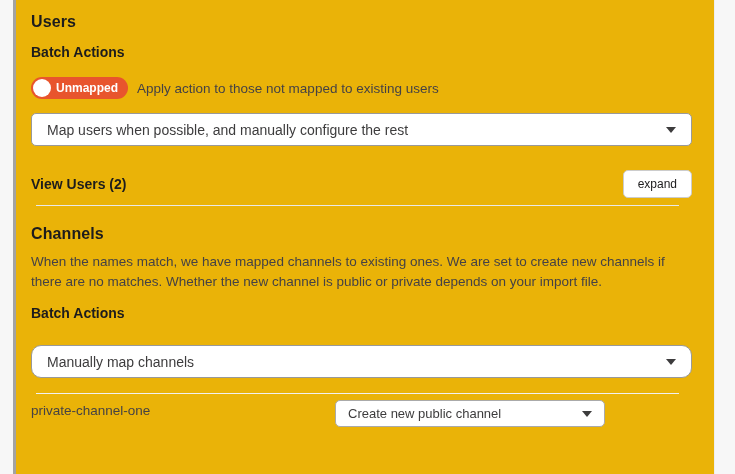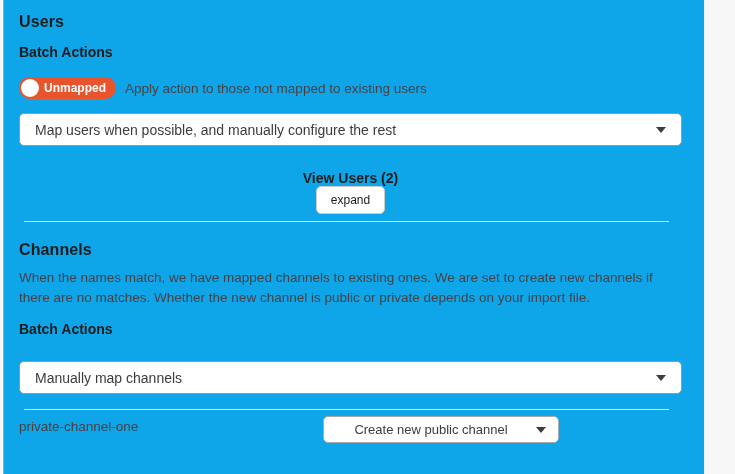--- a/index.html
+++ b/index.html
@@ -4,25 +4,25 @@
 <style>
   * { margin: 0; padding: 0; box-sizing: border-box; }
   html, body {
     width: 735px; height: 474px;
     background: #f7f7f7;
     font-family: "Liberation Sans", sans-serif;
     color: #454245;
     overflow: hidden;
   }
   .card {
-    margin-left: 3px;
+    margin-left: 13px;
     width: 702px;
     height: 474px;
-    background: #0ea5e9;
-    border-left: 1px solid #a3a3a3;
+    background: #eab308;
+    border-left: 3px solid #a3a3a3;
     border-right: 1px solid #eeeeee;
     padding: 13px 22px 0 15px;
   }
   .section-title {
     font-size: 16px;
     font-weight: bold;
     color: #1d1c1d;
     letter-spacing: .1px;
   }
   .sub-title {
@@ -93,21 +93,20 @@
     border-right: 5px solid transparent;
     border-top: 6px solid #3d3c3d;
     flex: 0 0 auto;
     margin-left: 10px;
   }
   
   .view-row {
     display: flex;
     align-items: center;
     justify-content: space-between;
-    flex-direction: column;
   }
   .view-row.users { margin-top: 24px; }
   .view-row.channels { margin-top: 7px; }
   .view-label {
     font-size: 14px;
     font-weight: bold;
     color: #1d1c1d;
   }
   .small-btn {
     font-family: "Liberation Sans", sans-serif;
@@ -129,41 +128,40 @@
     margin-top: 15px;
   }
   .channels-title { margin-top: 19px; }
   .section-desc {
     margin-top: 9px;
     font-size: 13.5px;
     line-height: 20px;
     color: #454245;
     max-width: 665px;
   }
-  .select-box.channels-action { margin-top: 24px; }
+  .select-box.channels-action { margin-top: 24px; border-radius: 10px; }
   
   .channel-row {
     margin-top: 6px;
     display: flex;
     align-items: center;
   }
   .channel-name {
     font-size: 13.5px;
     color: #454245;
     flex: 0 0 304px;
     align-self: flex-start;
     padding-top: 3px;
   }
   .select-box.small {
     margin-top: 0;
-    width: 236px;
+    width: 270px;
     height: 27px;
     border-color: #aaaaaa;
     padding: 0 12px;
-    text-align: center;
   }
   .select-box.small .select-value { font-size: 13px; }
   .select-box.small .caret {
     border-left-width: 5px;
     border-right-width: 5px;
     border-top-width: 6px;
   }
 </style>
 </head>
 <body>

